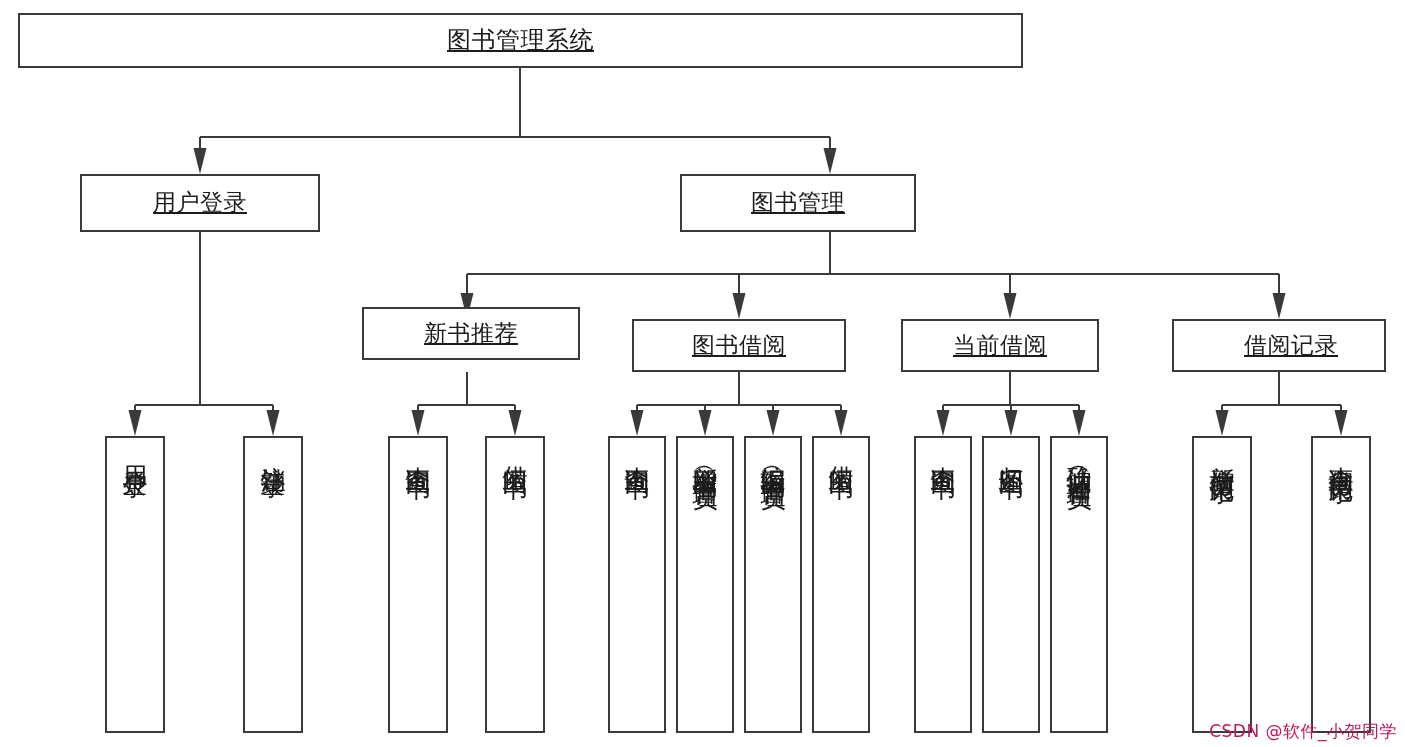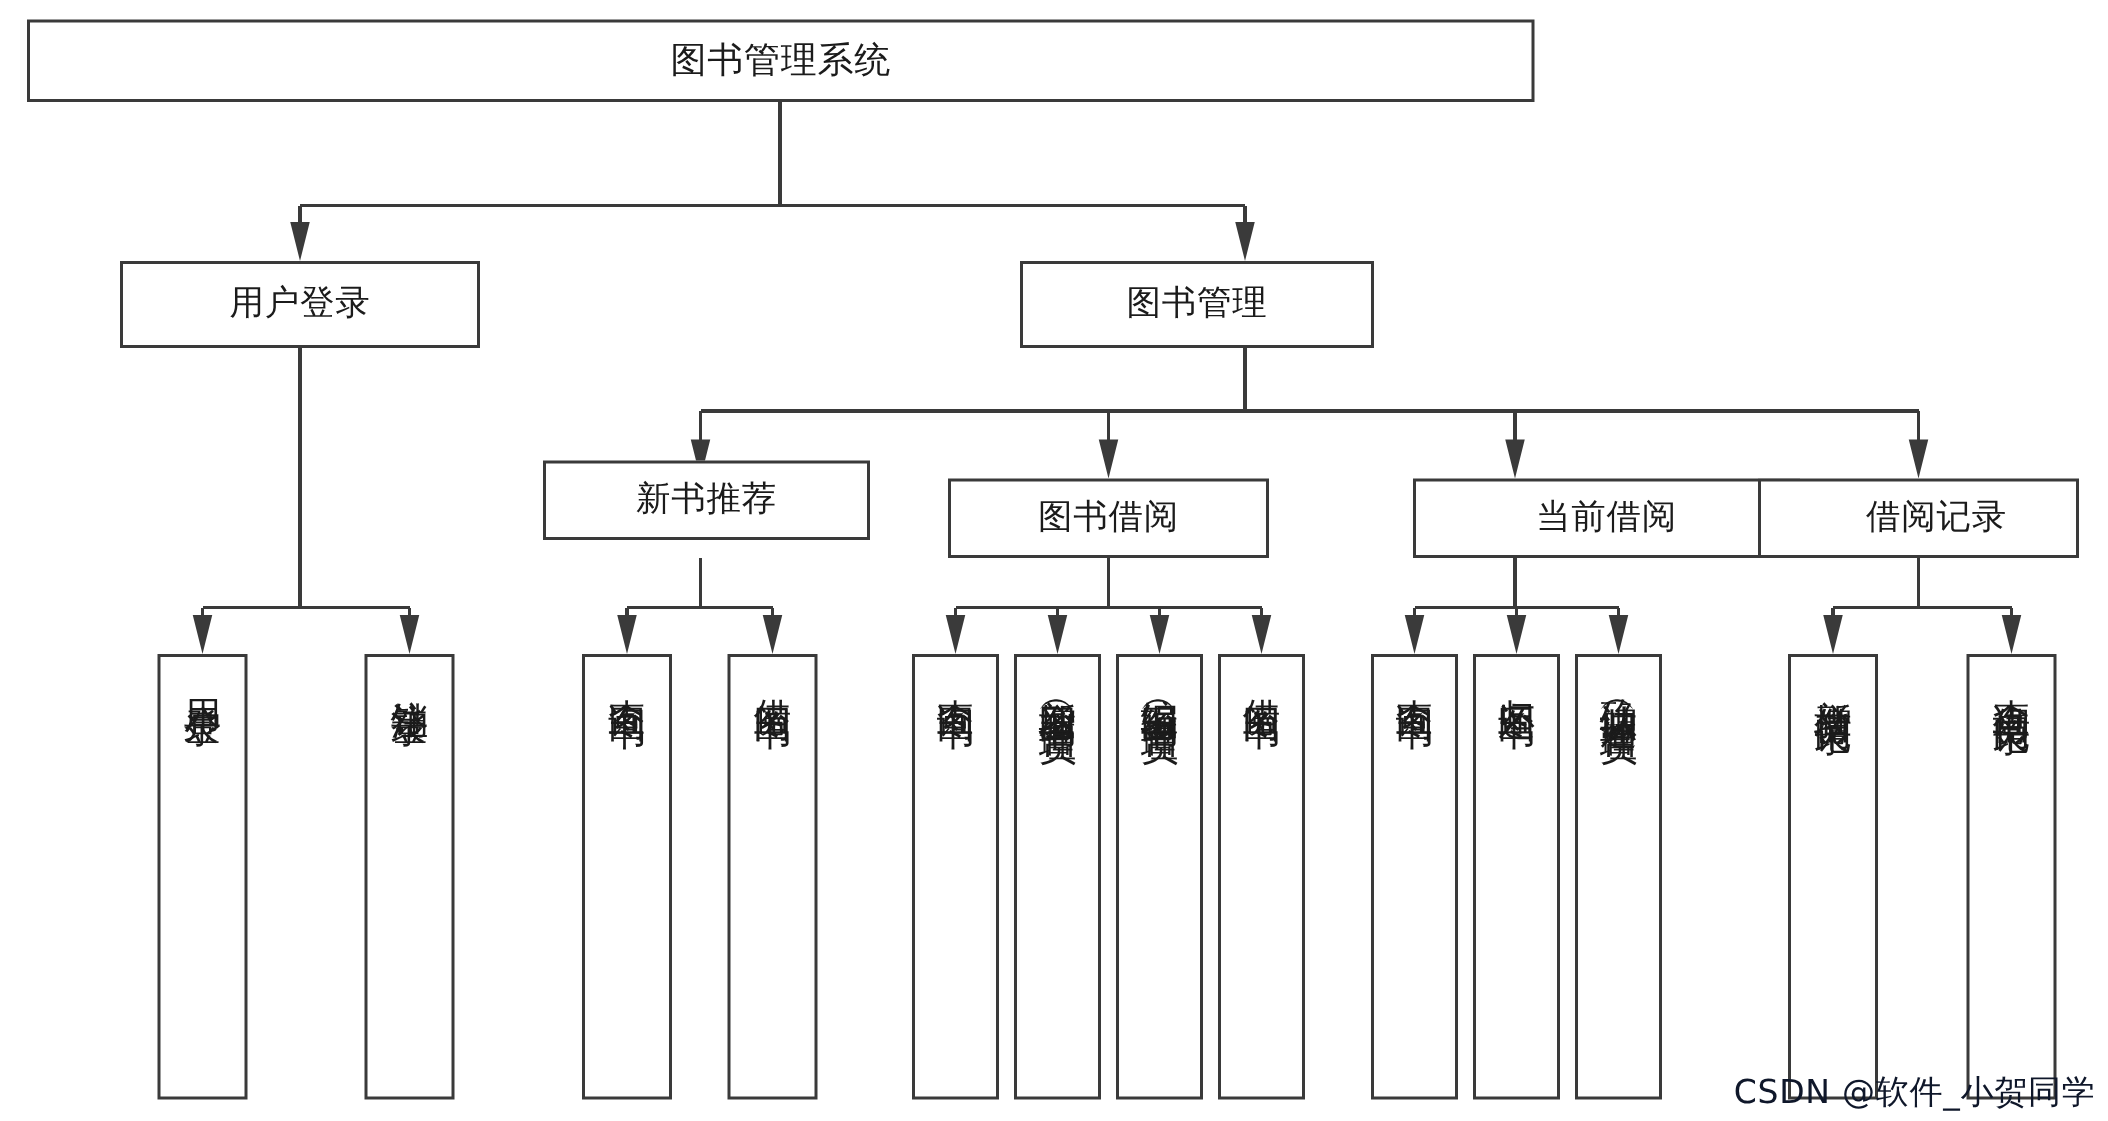--- a/index.html
+++ b/index.html
@@ -39,20 +39,21 @@
   .node-label {
     display: block;
     text-align: center;
     line-height: 1.12;
     letter-spacing: 0.5px;
   }
   
   .node.horiz .node-label {
     font-size: 23px;
     writing-mode: horizontal-tb;
+    text-decoration: underline;
   }
   .node.root .node-label {
     font-size: 24px;
   }
   
   .node.vert {
     align-items: flex-start;
     justify-content: center;
     padding-top: 8px;
   }
@@ -61,22 +62,22 @@
     text-orientation: upright;
     font-size: 25px;
     line-height: 1.0;
     letter-spacing: 3px;
     white-space: nowrap;
   }
   #watermark {
     position: absolute;
     right: 8px;
     bottom: 4px;
-    font-size: 22px;
-    color: #0f172a;
+    font-size: 17px;
+    color: #be185d;
     letter-spacing: 0.5px;
     white-space: nowrap;
     user-select: none;
   }
 </style>
 </head>
 <body>
 
 <div id="diagram-root">
 
@@ -145,21 +146,21 @@
   <div class="node horiz" id="node-l2-1" style="left: 680px; top: 174px; width: 236px; height: 58px;">
     <span class="node-label">图书管理</span>
   </div>
 
   <div class="node horiz" id="node-l3-0" style="left: 362px; top: 307px; width: 218px; height: 53px;">
     <span class="node-label">新书推荐</span>
   </div>
   <div class="node horiz" id="node-l3-1" style="left: 632px; top: 319px; width: 214px; height: 53px;">
     <span class="node-label">图书借阅</span>
   </div>
-  <div class="node horiz" id="node-l3-2" style="left: 942px; top: 319px; width: 258px; height: 53px;">
+  <div class="node horiz" id="node-l3-2" style="left: 901px; top: 319px; width: 198px; height: 53px;">
     <span class="node-label">当前借阅</span>
   </div>
   <div class="node horiz" id="node-l3-3" style="left: 1172px; top: 319px; width: 214px; height: 53px; padding-left: 24px;">
     <span class="node-label">借阅记录</span>
   </div>
 
   <div class="node vert" id="node-leaf-0" style="left: 105px; top: 436px; width: 60px; height: 297px;">
     <span class="node-label">用户登录</span>
   </div>
   <div class="node vert" id="node-leaf-1" style="left: 243px; top: 436px; width: 60px; height: 297px;">

